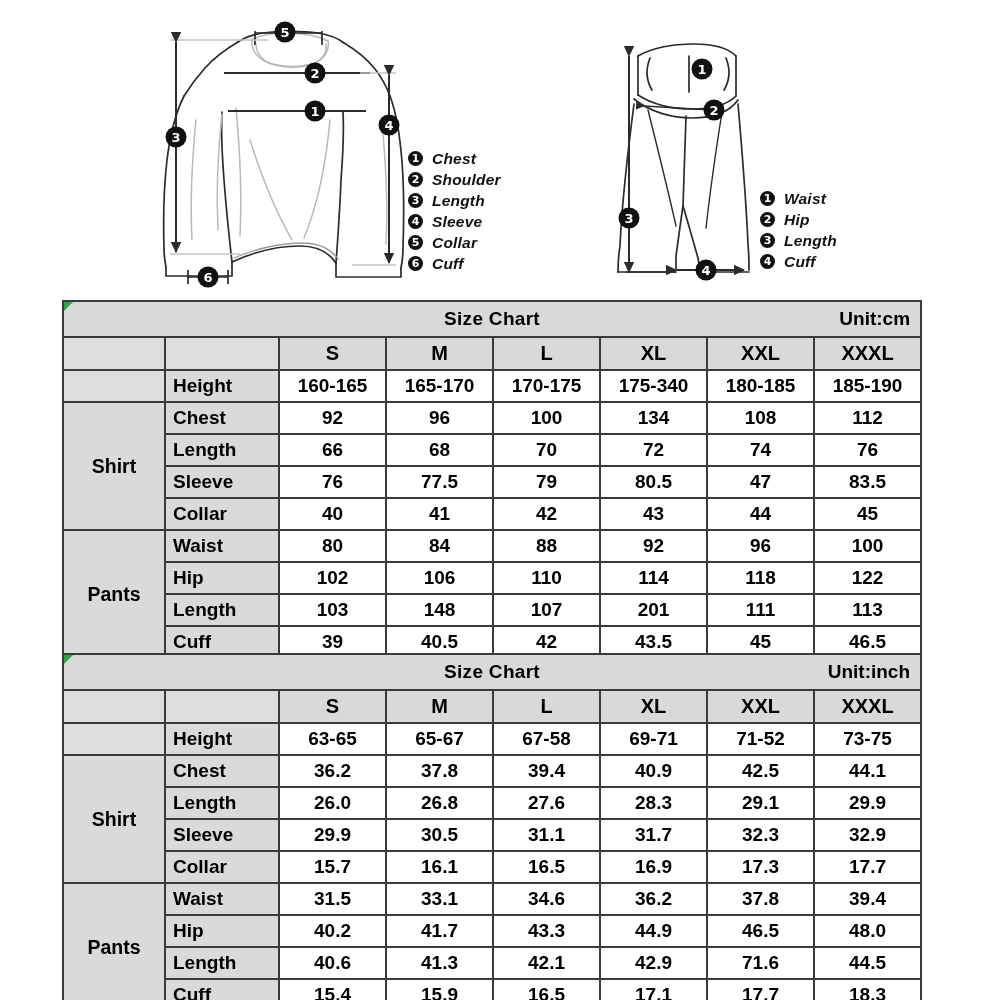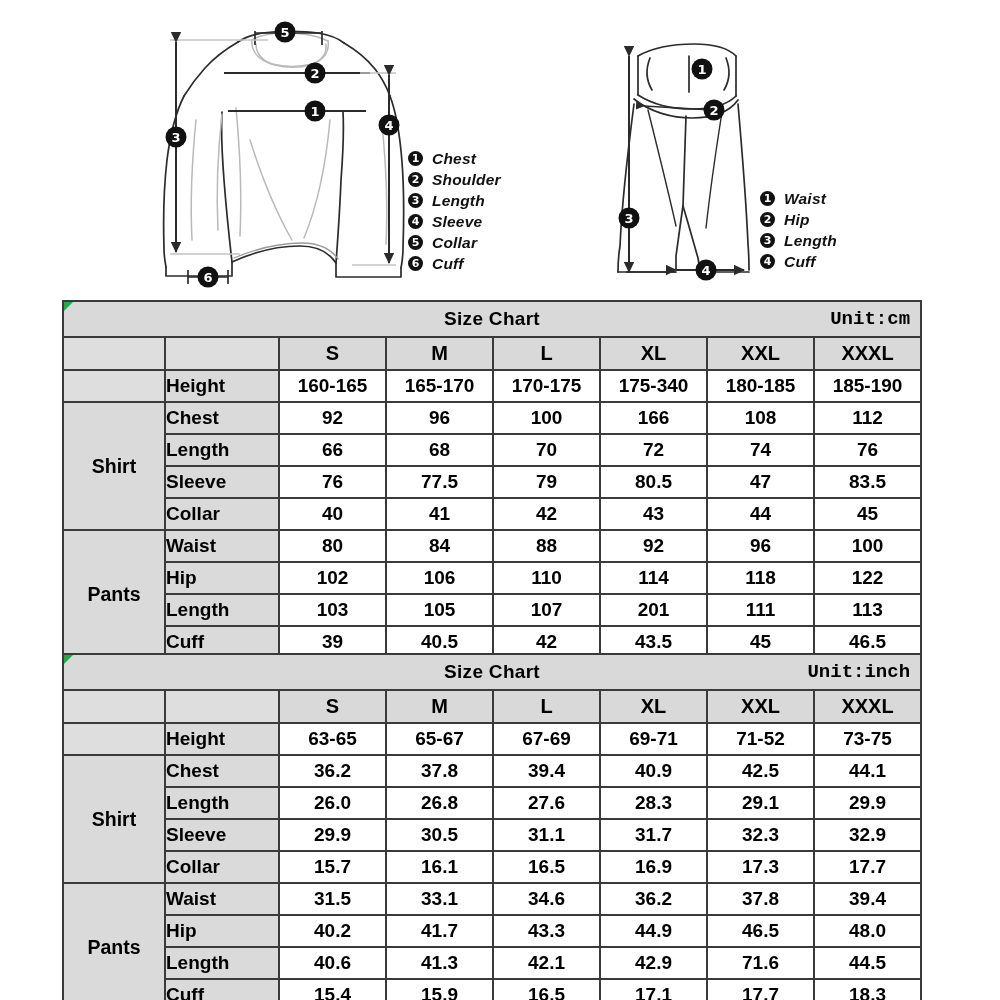--- a/index.html
+++ b/index.html
@@ -110,21 +110,20 @@
     font-size: 19px;
     font-weight: bold;
     letter-spacing: 0.3px;
   }
   .unit-text {
     position: absolute;
     right: 10px;
     top: 0;
     font-size: 19px;
     font-weight: bold;
-    font-family: Liberation Mono, monospace;
   }
   .corner-mark {
     position: absolute;
     left: 0px;
     top: 0px;
     width: 0;
     height: 0;
     border-left: 9px solid #22aa44;
     border-bottom: 9px solid transparent;
   }
@@ -136,21 +135,21 @@
   }
   .head-row td.blank { background: #dedede; }
 
   .data-row td { height: 30px; font-size: 19px; }
   .data-row td.grp,
   .data-row td.rowname {
     background: #dadada;
   }
   .data-row td.rowname {
     text-align: left;
-    padding-left: 0;
+    padding-left: 7px;
     font-size: 19px;
   }
   .data-row td.grp {
     font-size: 19.5px;
   }
   .data-row td.blankcell { background: #dedede; }
   .data-row td.val { background: #ffffff; font-weight: bold; }
 </style>
 </head>
 <body>
@@ -415,21 +414,21 @@
             <td class="val">175-340</td>
             <td class="val">180-185</td>
             <td class="val">185-190</td>
           </tr>
           <tr class="data-row">
             <td class="grp" rowspan="4">Shirt</td>
             <td class="rowname">Chest</td>
             <td class="val">92</td>
             <td class="val">96</td>
             <td class="val">100</td>
-            <td class="val">166</td>
+            <td class="val">134</td>
             <td class="val">108</td>
             <td class="val">112</td>
           </tr>
           <tr class="data-row">
             <td class="rowname">Length</td>
             <td class="val">66</td>
             <td class="val">68</td>
             <td class="val">70</td>
             <td class="val">72</td>
             <td class="val">74</td>
@@ -468,21 +467,21 @@
             <td class="val">102</td>
             <td class="val">106</td>
             <td class="val">110</td>
             <td class="val">114</td>
             <td class="val">118</td>
             <td class="val">122</td>
           </tr>
           <tr class="data-row">
             <td class="rowname">Length</td>
             <td class="val">103</td>
-            <td class="val">105</td>
+            <td class="val">148</td>
             <td class="val">107</td>
             <td class="val">201</td>
             <td class="val">111</td>
             <td class="val">113</td>
           </tr>
           <tr class="data-row">
             <td class="rowname">Cuff</td>
             <td class="val">39</td>
             <td class="val">40.5</td>
             <td class="val">42</td>
@@ -520,21 +519,21 @@
             <td>L</td>
             <td>XL</td>
             <td>XXL</td>
             <td>XXXL</td>
           </tr>
           <tr class="data-row">
             <td class="blankcell"></td>
             <td class="rowname">Height</td>
             <td class="val">63-65</td>
             <td class="val">65-67</td>
-            <td class="val">67-69</td>
+            <td class="val">67-58</td>
             <td class="val">69-71</td>
             <td class="val">71-52</td>
             <td class="val">73-75</td>
           </tr>
           <tr class="data-row">
             <td class="grp" rowspan="4">Shirt</td>
             <td class="rowname">Chest</td>
             <td class="val">36.2</td>
             <td class="val">37.8</td>
             <td class="val">39.4</td>

